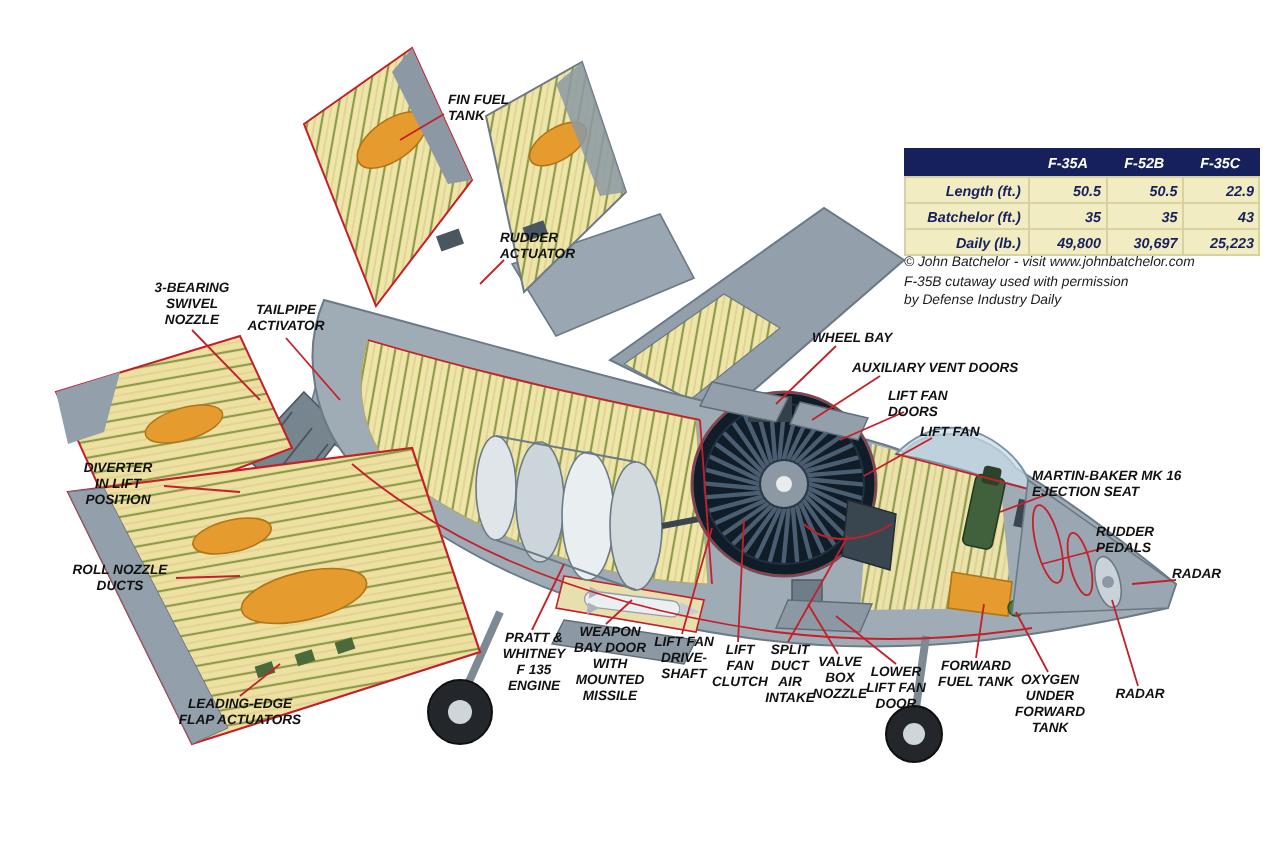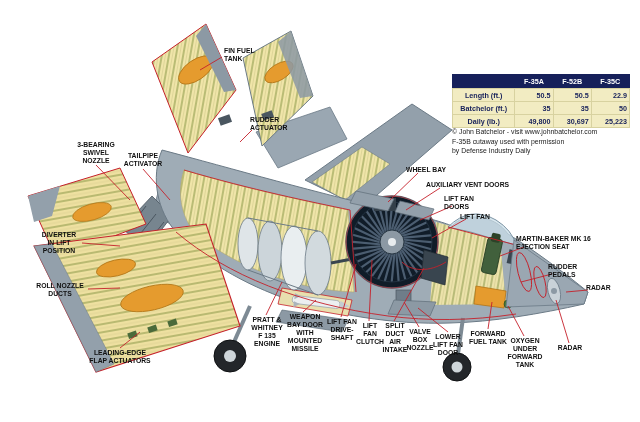--- a/index.html
+++ b/index.html
@@ -1,39 +1,39 @@
 <!DOCTYPE html>
 <html><head>
 <meta charset="utf-8">
 <style>
   * { margin:0; padding:0; box-sizing:border-box; }
   html,body { width:640px; height:422px; }
   body {
     position:relative; background:#ffffff; overflow:hidden;
     font-family:"Liberation Sans", sans-serif;
   }
-  #stage { position:absolute; left:0; top:0; width:640px; height:422px; }
+  #stage { position:absolute; left:0; top:0; width:640px; height:422px;font-style:italic; }
   #art, #line-layer { position:absolute; left:0; top:0; }
   #line-layer { z-index:5; pointer-events:none; }
   #label-layer { position:absolute; left:0; top:0; width:640px; height:422px; z-index:6; }
   .callout {
     position:absolute; font-size:6.8px; font-weight:bold; color:#101010;
     line-height:1.18; white-space:pre-line;
   }
   #spec-table {
     position:absolute; left:452px; top:74px; width:178px; z-index:7;
     border-collapse:collapse; border:1px solid #16205a;
   }
   #spec-table thead th {
     background:#16205a; color:#ffffff; font-size:7.2px; font-weight:bold;
     padding:2px 3px; text-align:center;
   }
   #spec-table tbody th {
     background:#f2ecc2; color:#16205a; font-size:7.2px; font-weight:bold;
-    text-align:center; padding:1.5px 4px; border:0.5px solid #d8d2a0; width:62px;
+    text-align:right; padding:1.5px 4px; border:0.5px solid #d8d2a0; width:62px;
   }
   #spec-table tbody td {
     background:#f2ecc2; color:#16205a; font-size:7.2px; font-weight:bold;
     text-align:right; padding:1.5px 2px; border:0.5px solid #d8d2a0; width:38px;
   }
   #credit {
     position:absolute; left:452px; top:127px; z-index:7;
     font-size:6.9px; color:#1a1a1a; line-height:1.4;
   }
 </style>
@@ -341,21 +341,21 @@
         <tr>
           <th>Length (ft.)</th>
           <td>50.5</td>
           <td>50.5</td>
           <td>22.9</td>
         </tr>
         <tr>
           <th>Batchelor (ft.)</th>
           <td>35</td>
           <td>35</td>
-          <td>50</td>
+          <td>43</td>
         </tr>
         <tr>
           <th>Daily (lb.)</th>
           <td>49,800</td>
           <td>30,697</td>
           <td>25,223</td>
         </tr>
       </tbody>
   </table>
 

